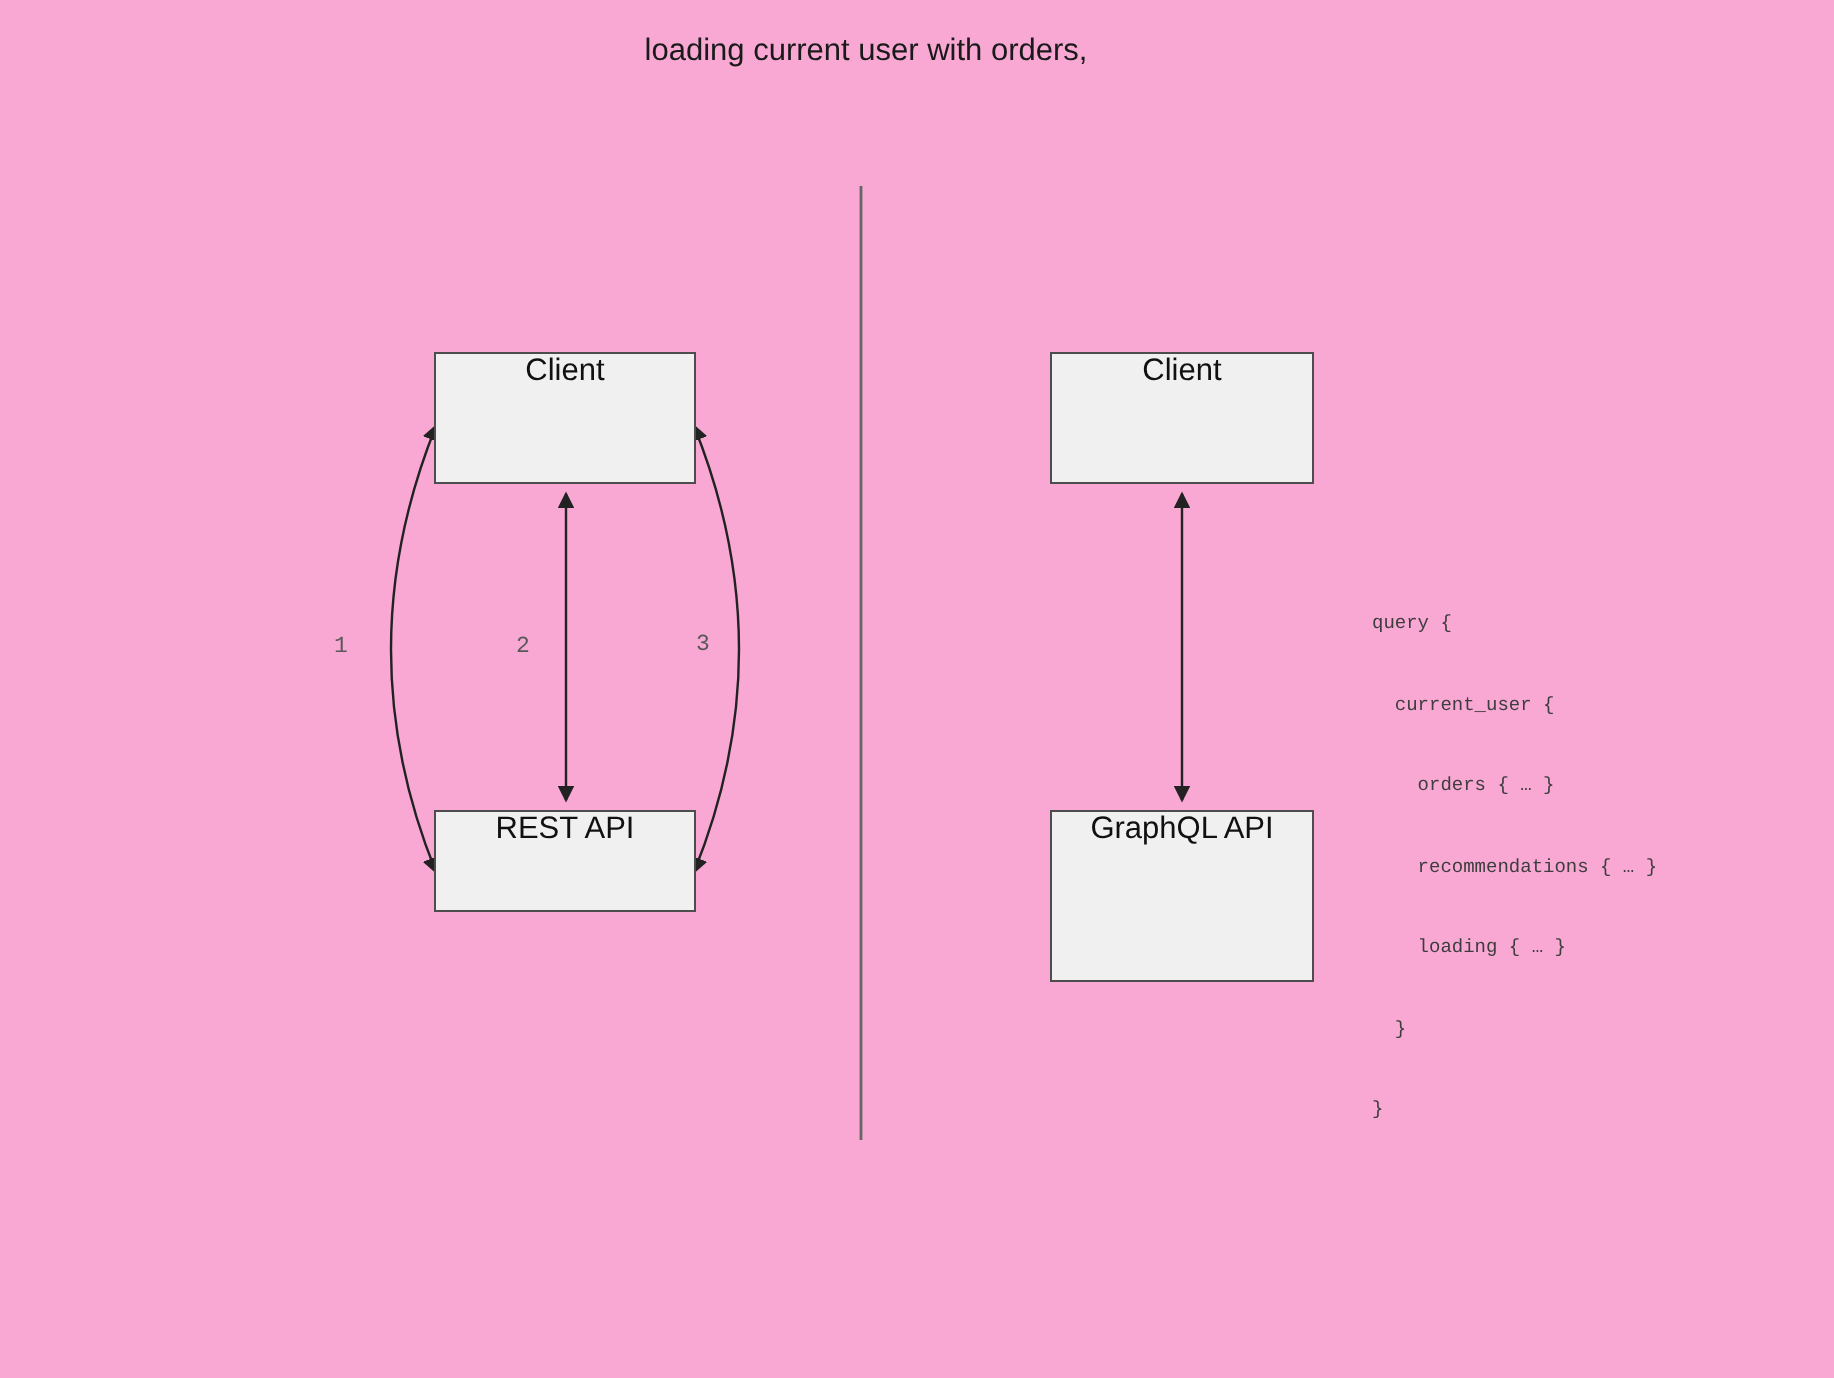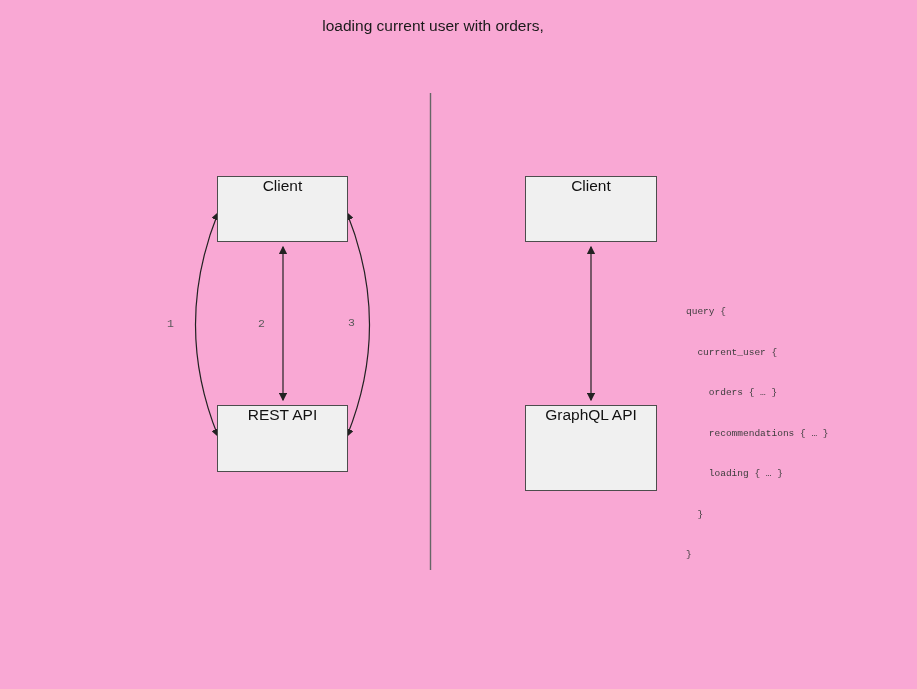--- a/index.html
+++ b/index.html
@@ -31,21 +31,21 @@
     position: absolute;
     background: #f0f0f0;
     border: 1.5px solid #4d4d4d;
     display: flex;
     align-items: flex-start;
     justify-content: center;
     font-size: 15.5px;
     color: #111111;
   }
   .box-client-left  { left: 217px; top: 176px; width: 131px; height: 66px; }
-  .box-rest-api     { left: 217px; top: 405px; width: 131px; height: 67px; }
+  .box-rest-api     { left: 217px; top: 405px; width: 131px; height: 51px; }
   .box-client-right { left: 525px; top: 176px; width: 132px; height: 66px; }
   .box-graphql-api  { left: 525px; top: 405px; width: 132px; height: 86px; }
   .endpoint-list {
     position: absolute;
     left: 8px;
     top: 179px;
     font-family: "Liberation Mono", monospace;
     font-size: 9.5px;
     line-height: 13px;
     color: #3d3d3d;

